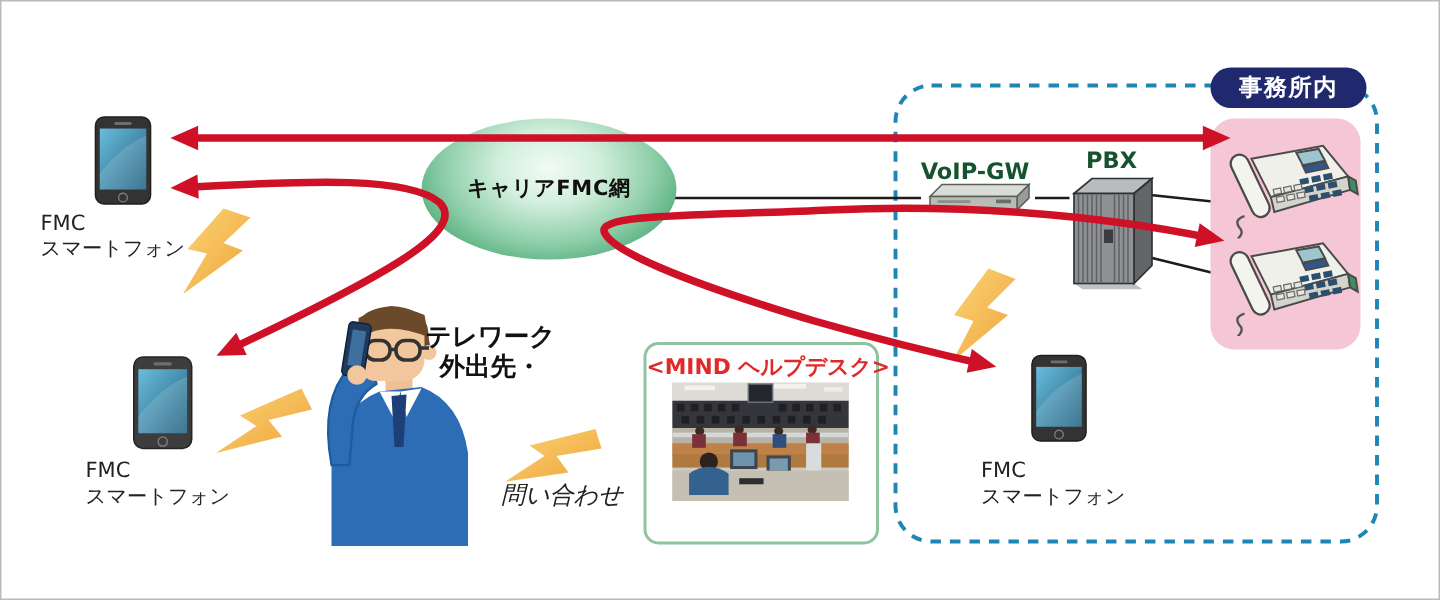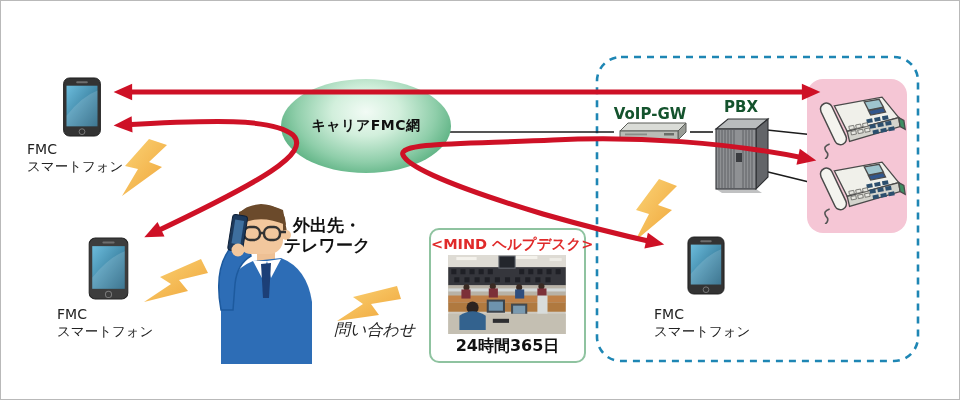--- a/index.html
+++ b/index.html
@@ -157,22 +157,22 @@
         <path d="M51 35 h4 M71 34 h6"></path>
       </g>
       <g transform="rotate(9 28 36)">
         <rect x="21" y="17" width="15" height="36" rx="3" fill="#1d3a5c" stroke="#0e2038"></rect>
         <rect x="24" y="22" width="9" height="24" fill="#3e6f9e"></rect>
       </g>
       <circle cx="29" cy="52" r="6.5" fill="#f2c79d"></circle>
     </svg>
   </div>
   <div class="worker-label">
+    <div>テレワーク</div>
     <div>外出先・</div>
-    <div>テレワーク</div>
   </div>
   <div class="inquiry">問い合わせ</div>
 
   <div class="helpdesk">
     <div class="title">&lt;MIND ヘルプデスク&gt;</div>
     <div class="abs" style="left:17px;top:25px;">
       <svg width="118" height="79" viewBox="0 0 116 78">
         <rect x="0" y="0" width="116" height="78" fill="#cfcbc2"></rect>
         <rect x="0" y="0" width="116" height="13" fill="#dedbd4"></rect>
         <rect x="8" y="2" width="20" height="3" fill="#f4f2ec"></rect>
@@ -220,23 +220,23 @@
         <rect x="38" y="44" width="18" height="13" fill="#3c444c"></rect>
         <rect x="40" y="46" width="14" height="9" fill="#6e93ad"></rect>
         <rect x="62" y="48" width="16" height="12" fill="#414950"></rect>
         <rect x="64" y="50" width="12" height="8" fill="#7a9ab0"></rect>
         <rect x="0" y="58" width="116" height="20" fill="#c4bfb2"></rect>
         <circle cx="24" cy="52" r="6" fill="#2c2320"></circle>
         <path d="M11 60 Q24 51 37 60 L37 74 L11 74 Z" fill="#33628e"></path>
         <rect x="44" y="63" width="16" height="4" fill="#2e2e30"></rect>
       </svg>
     </div>
-    <div class="caption">24時間365日</div>
-  </div>
-
+  </div>
+
+  <div class="badge">事務所内</div>
 
   <div class="dev-label" style="left:609px;top:105px;width:80px;font-size:15px;">VoIP-GW</div>
   <div class="abs" style="left:611px;top:119px;">
     <svg width="80" height="26" viewBox="0 0 80 26">
       <g stroke="#5a5d58" stroke-width="1">
         <path d="M8 11 L16 3 L74 3 L66 11 Z" fill="#dadcd7"></path>
         <path d="M66 11 L74 3 L74 12 L66 20 Z" fill="#999c96"></path>
         <rect x="8" y="11" width="58" height="9" fill="#b9bcb6"></rect>
       </g>
       <rect x="52" y="13" width="10" height="2.5" fill="#6a6d68"></rect>

